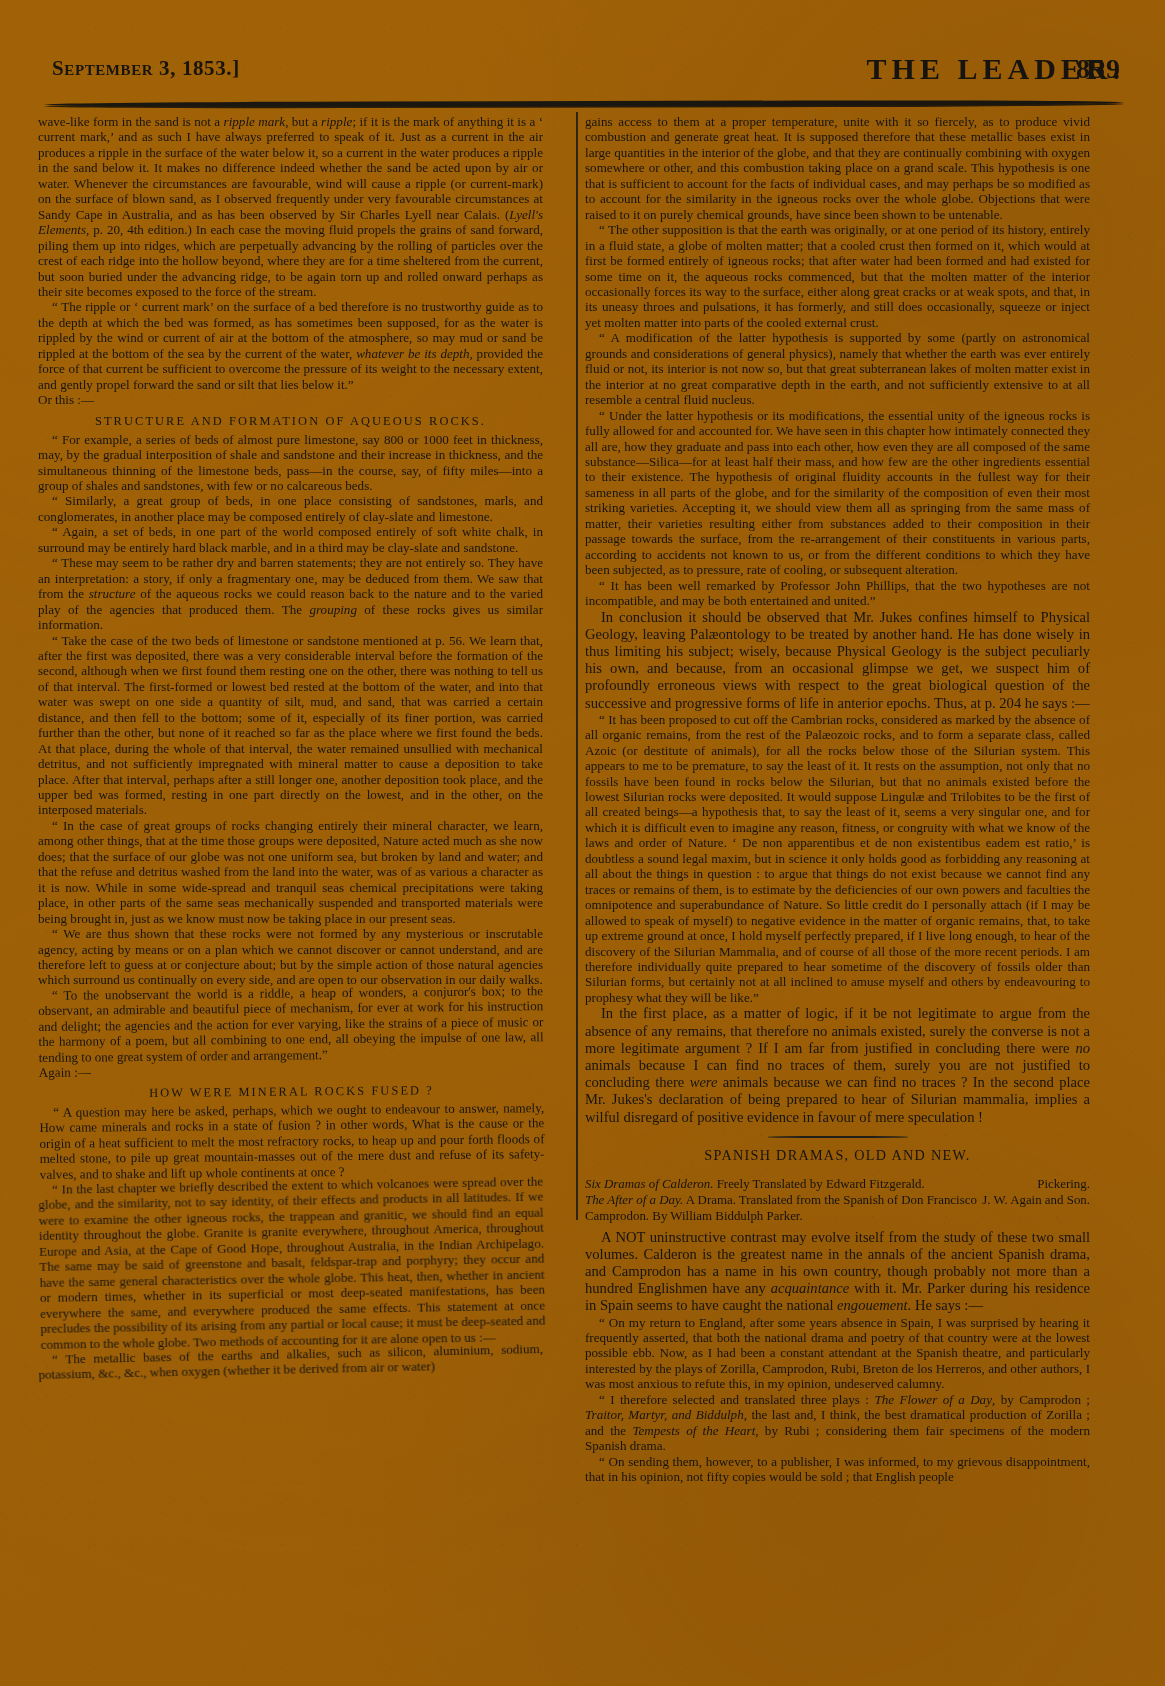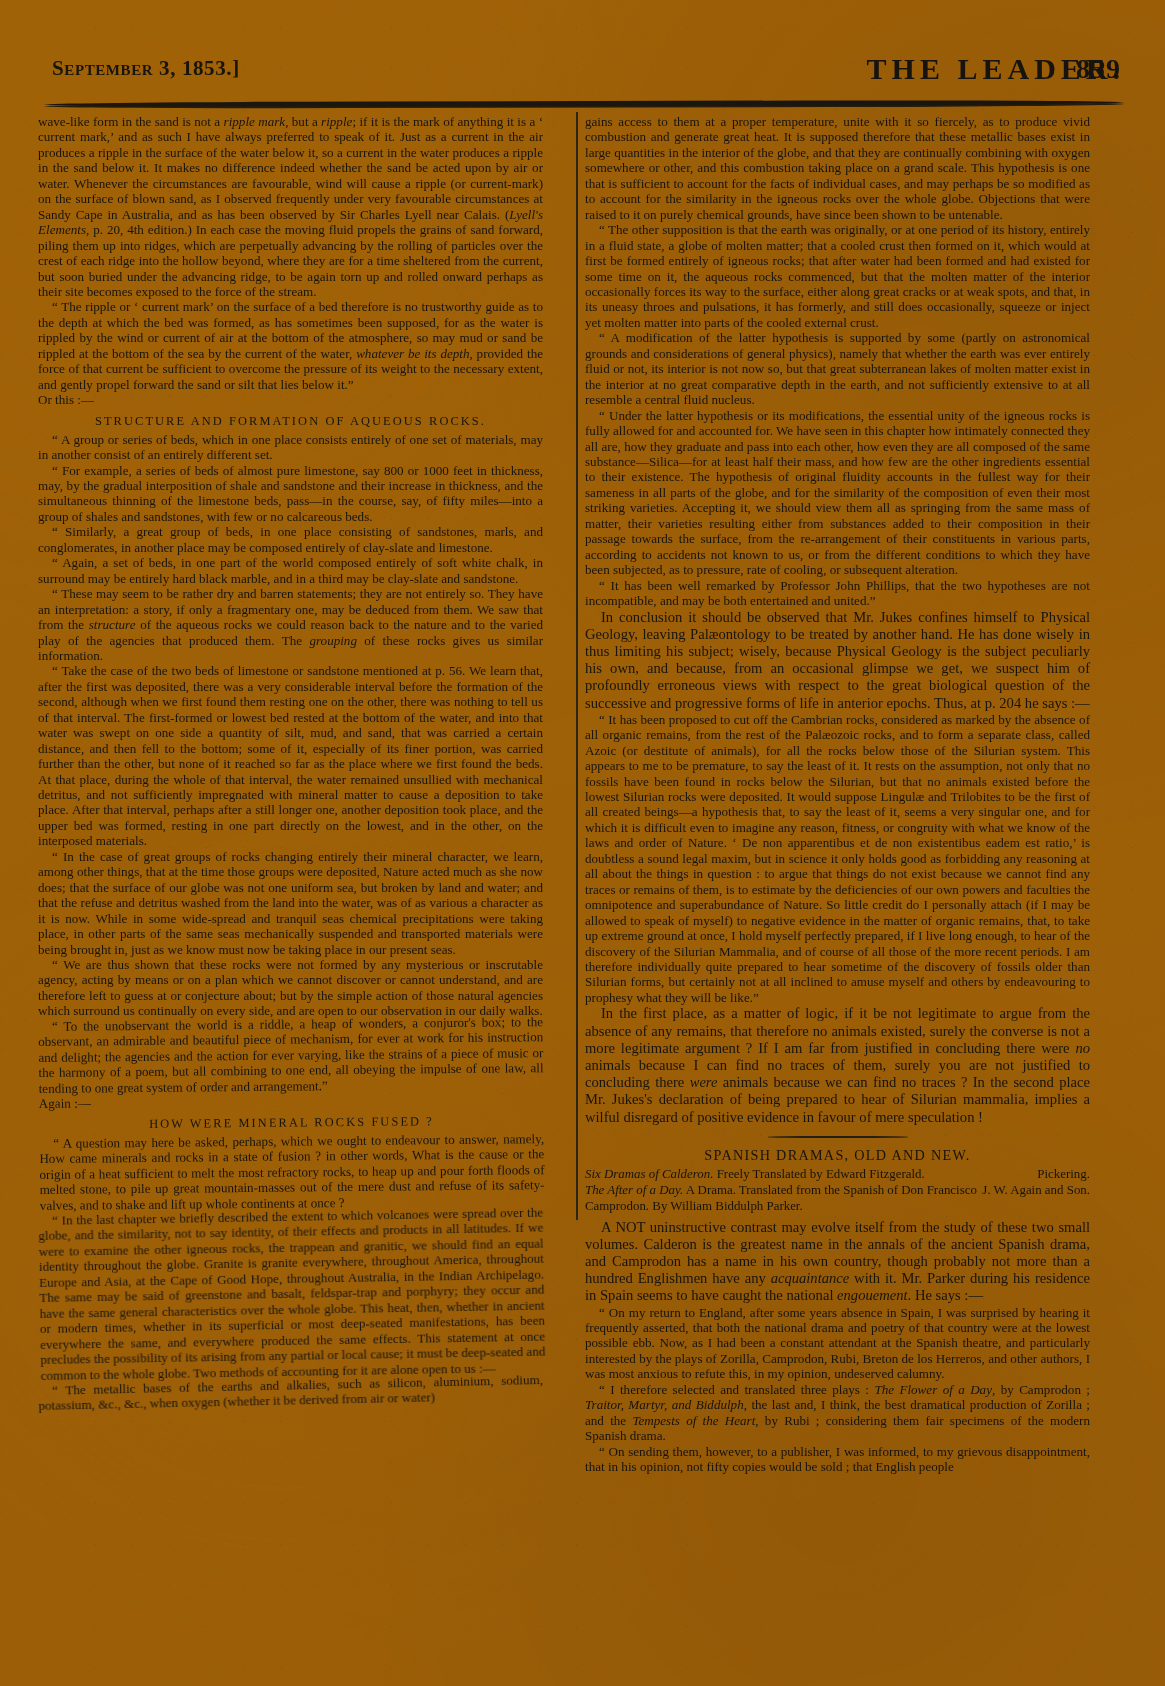--- a/index.html
+++ b/index.html
@@ -143,21 +143,21 @@
   .xhead {
     margin: 6px 0 3px 0;
     text-align: center;
     font-size: 12.4px;
     font-variant: small-caps;
     letter-spacing: 2.1px;
     text-indent: 0;
     font-weight: 400;
   }
   .xhead-lg {
-    margin: 9px 0 3px 0;
+    margin: 9px 0 13px 0;
     text-align: center;
     font-size: 14.2px;
     letter-spacing: 1.3px;
     text-indent: 0;
   }
 
   .divider {
     width: 140px;
     height: 2px;
     background: #23201a;
@@ -202,21 +202,20 @@
   <div class="mast-rule"></div>
 
   <div class="col-rule"></div>
 
   <div class="col col-left">
     <div>
       <p class="noindent">wave-like form in the sand is not a <i>ripple mark</i>, but a <i>ripple</i>; if it is the mark of anything it is a ‘ current mark,’ and as such I have always preferred to speak of it. Just as a current in the air produces a ripple in the surface of the water below it, so a current in the water produces a ripple in the sand below it. It makes no difference indeed whether the sand be acted upon by air or water. Whenever the circumstances are favourable, wind will cause a ripple (or current-mark) on the surface of blown sand, as I observed frequently under very favourable circumstances at Sandy Cape in Australia, and as has been observed by Sir Charles Lyell near Calais. (<i>Lyell's Elements</i>, p. 20, 4th edition.) In each case the moving fluid propels the grains of sand forward, piling them up into ridges, which are perpetually advancing by the rolling of particles over the crest of each ridge into the hollow beyond, where they are for a time sheltered from the current, but soon buried under the advancing ridge, to be again torn up and rolled onward perhaps as their site becomes exposed to the force of the stream.</p>
       <p>“ The ripple or ‘ current mark’ on the surface of a bed therefore is no trustworthy guide as to the depth at which the bed was formed, as has sometimes been supposed, for as the water is rippled by the wind or current of air at the bottom of the atmosphere, so may mud or sand be rippled at the bottom of the sea by the current of the water, <i>whatever be its depth</i>, provided the force of that current be sufficient to overcome the pressure of its weight to the necessary extent, and gently propel forward the sand or silt that lies below it.”</p>
       <p class="noindent">Or this :—</p>
       <div class="xhead">STRUCTURE AND FORMATION OF AQUEOUS ROCKS.</div>
-      <p>“ A group or series of beds, which in one place consists entirely of one set of materials, may in another consist of an entirely different set.</p>
       <p>“ For example, a series of beds of almost pure limestone, say 800 or 1000 feet in thickness, may, by the gradual interposition of shale and sandstone and their increase in thickness, and the simultaneous thinning of the limestone beds, pass—in the course, say, of fifty miles—into a group of shales and sandstones, with few or no calcareous beds.</p>
       <p>“ Similarly, a great group of beds, in one place consisting of sandstones, marls, and conglomerates, in another place may be composed entirely of clay-slate and limestone.</p>
       <p>“ Again, a set of beds, in one part of the world composed entirely of soft white chalk, in surround may be entirely hard black marble, and in a third may be clay-slate and sandstone.</p>
       <p>“ These may seem to be rather dry and barren statements; they are not entirely so. They have an interpretation: a story, if only a fragmentary one, may be deduced from them. We saw that from the <i>structure</i> of the aqueous rocks we could reason back to the nature and to the varied play of the agencies that produced them. The <i>grouping</i> of these rocks gives us similar information.</p>
       <p>“ Take the case of the two beds of limestone or sandstone mentioned at p. 56. We learn that, after the first was deposited, there was a very considerable interval before the formation of the second, although when we first found them resting one on the other, there was nothing to tell us of that interval. The first-formed or lowest bed rested at the bottom of the water, and into that water was swept on one side a quantity of silt, mud, and sand, that was carried a certain distance, and then fell to the bottom; some of it, especially of its finer portion, was carried further than the other, but none of it reached so far as the place where we first found the beds. At that place, during the whole of that interval, the water remained unsullied with mechanical detritus, and not sufficiently impregnated with mineral matter to cause a deposition to take place. After that interval, perhaps after a still longer one, another deposition took place, and the upper bed was formed, resting in one part directly on the lowest, and in the other, on the interposed materials.</p>
       <p>“ In the case of great groups of rocks changing entirely their mineral character, we learn, among other things, that at the time those groups were deposited, Nature acted much as she now does; that the surface of our globe was not one uniform sea, but broken by land and water; and that the refuse and detritus washed from the land into the water, was of as various a character as it is now. While in some wide-spread and tranquil seas chemical precipitations were taking place, in other parts of the same seas mechanically suspended and transported materials were being brought in, just as we know must now be taking place in our present seas.</p>
       <p>“ We are thus shown that these rocks were not formed by any mysterious or inscrutable agency, acting by means or on a plan which we cannot discover or cannot understand, and are therefore left to guess at or conjecture about; but by the simple action of those natural agencies which surround us continually on every side, and are open to our observation in our daily walks.</p>
     </div>
 
     <div class="skewblock-1">

